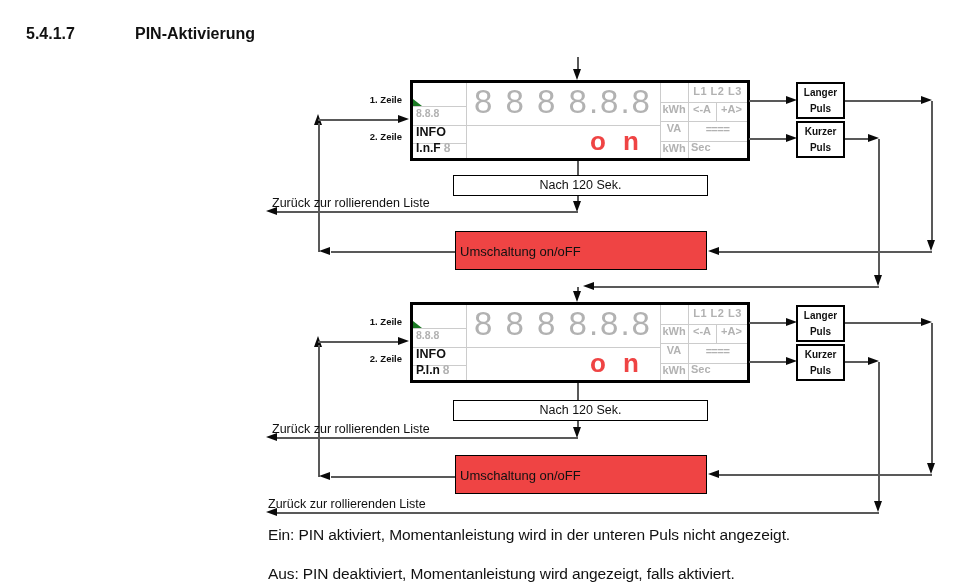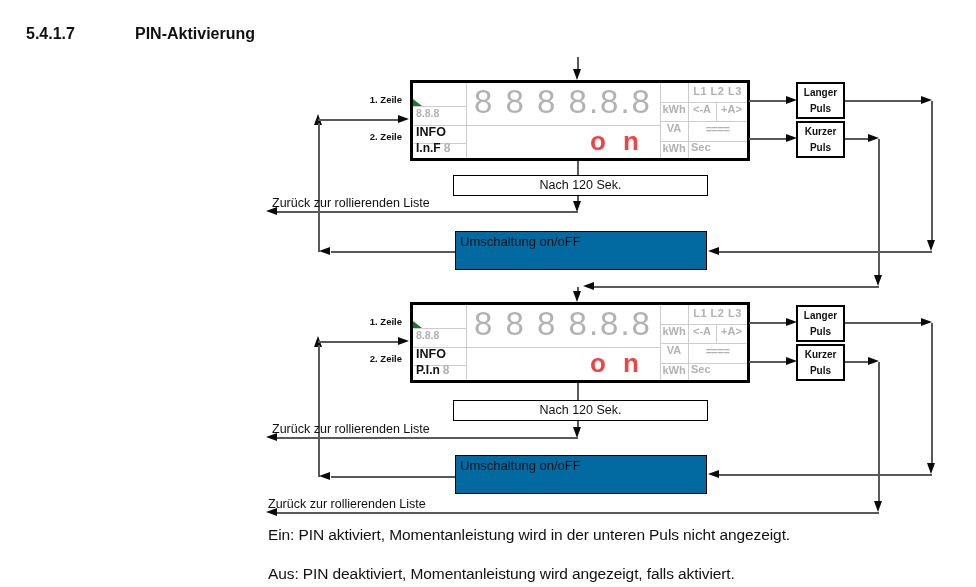--- a/index.html
+++ b/index.html
@@ -38,21 +38,21 @@
   .c-ma{position:absolute;left:275px;width:28px;top:20px;text-align:center;font-size:11px;font-weight:600;}
   .c-pa{position:absolute;left:303px;width:31px;top:20px;text-align:center;font-size:11px;font-weight:600;}
   .c-eq{position:absolute;left:275px;width:59px;top:40px;text-align:center;font-size:11px;font-weight:700;letter-spacing:-0.5px;}
   .c-sec{position:absolute;left:278px;top:58px;font-size:11px;font-weight:600;}
 
   .puls-box{position:absolute;left:796px;width:49px;height:37px;border:2px solid #000;
             box-sizing:border-box;text-align:center;font-size:10px;font-weight:700;line-height:15.5px;padding-top:1px;background:#fff;}
   .nach-box{position:absolute;left:453px;width:255px;height:21px;border:1.5px solid #000;
             box-sizing:border-box;text-align:center;font-size:12.5px;line-height:18px;background:#fff;}
   .umsch-box{position:absolute;left:455px;width:252px;height:39px;border:1.5px solid #000;
-             box-sizing:border-box;font-size:13px;padding:2px 0 0 4px;background:#0369a1;}
+             box-sizing:border-box;font-size:13px;padding:12px 0 0 4px;background:#ef4444;}
   .zurueck{position:absolute;font-size:12.5px;}
   .para{position:absolute;left:268px;font-size:15.5px;letter-spacing:-0.1px;}
 </style>
 </head>
 <body>
 
 <div id="page">
 
   <div class="heading" style="left:26px;">5.4.1.7</div>
   <div class="heading" style="left:135px;">PIN-Aktivierung</div>

